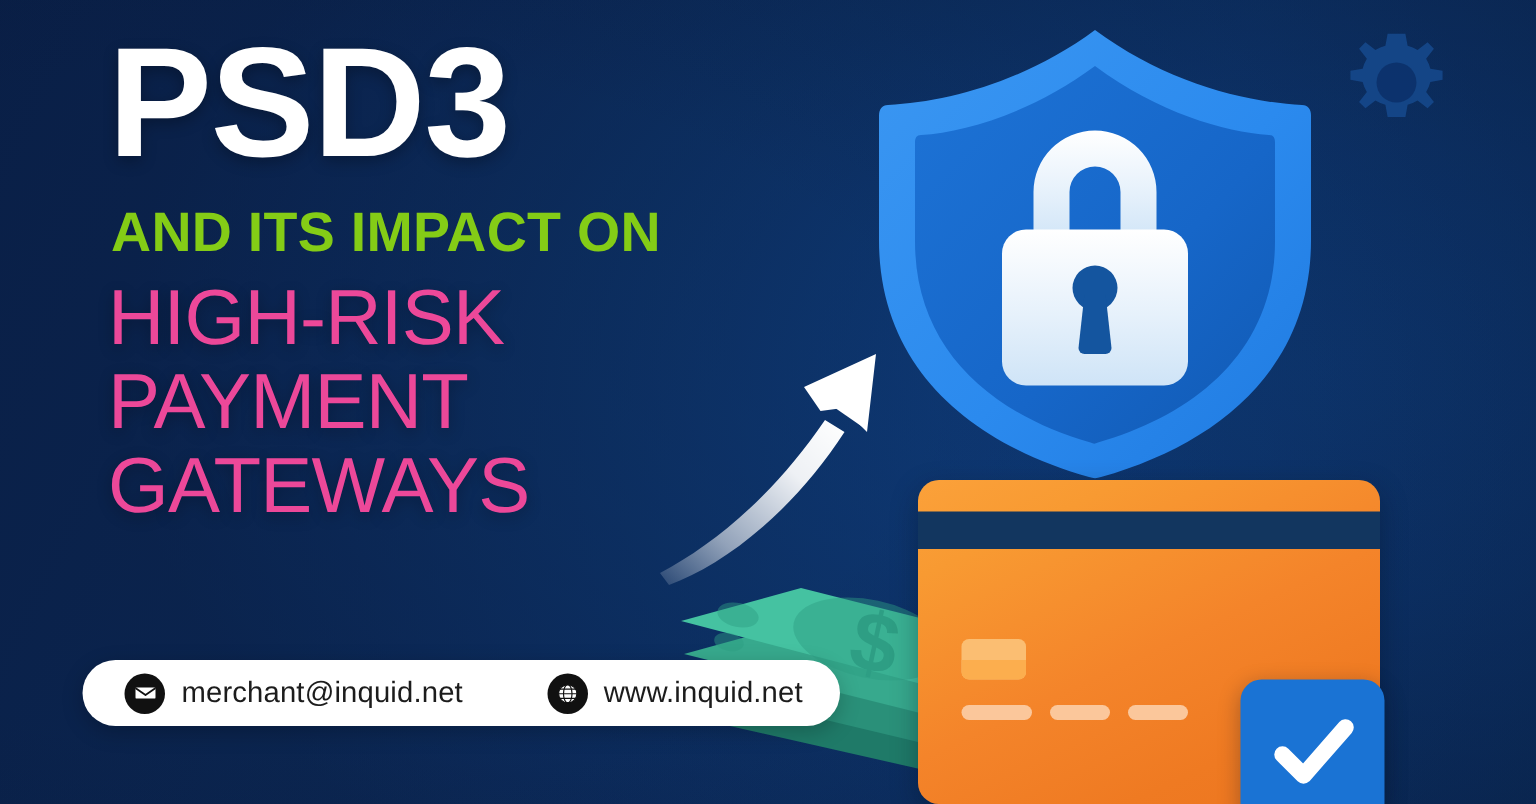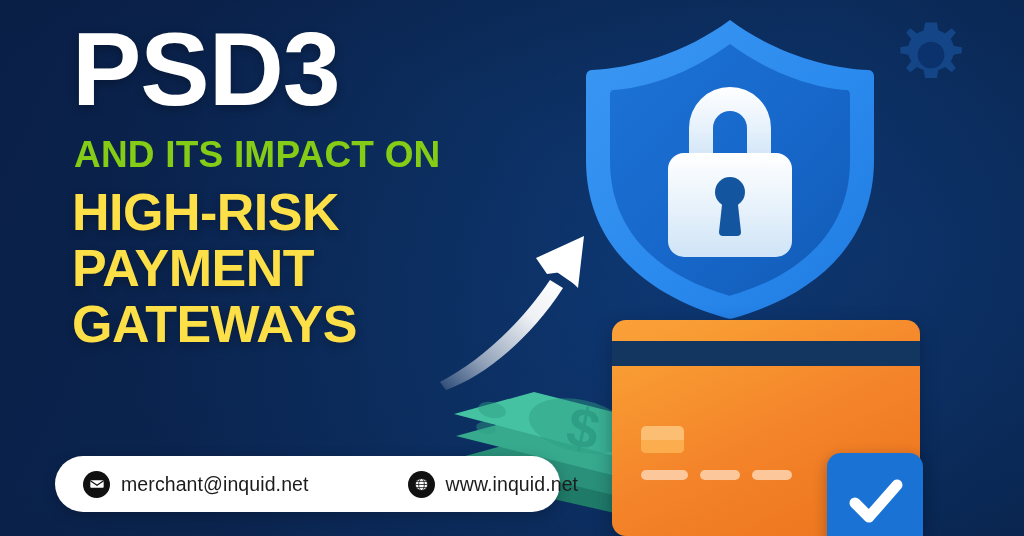--- a/index.html
+++ b/index.html
@@ -59,42 +59,41 @@
     font-size: 37px;
     line-height: 1.12;
     font-weight: 700;
     color: #84cc16;
     letter-spacing: .2px;
     margin: 14px 0 0 2px;
   }
   .t-main {
     font-size: 52px;
     line-height: 1.07;
-    font-weight: 700;
-    color: #fde047;
+    font-weight: 400;
+    color: #ec4899;
     letter-spacing: -.5px;
     margin: 10px 0 0 0;
     text-shadow: 0 3px 10px rgba(0,0,0,.28);
   }
   .t-main span { display: block; }
 
   
   .contact-pill {
     position: absolute;
     left: 55px;
-    top: 456px;
+    top: 440px;
     width: 505px;
-    height: 56px;
+    height: 44px;
     background: #ffffff;
     border-radius: 30px;
     display: flex;
     align-items: center;
     z-index: 40;
     box-shadow: 0 4px 14px rgba(0,0,0,.22);
-    gap: 43px;
   }
   .contact-item {
     display: flex;
     align-items: center;
     gap: 11px;
   }
   .contact-item.first { margin-left: 28px; }
   .contact-item.second { margin-left: 56px; justify-content: space-between; }
   .cicon {
     width: 27px;

